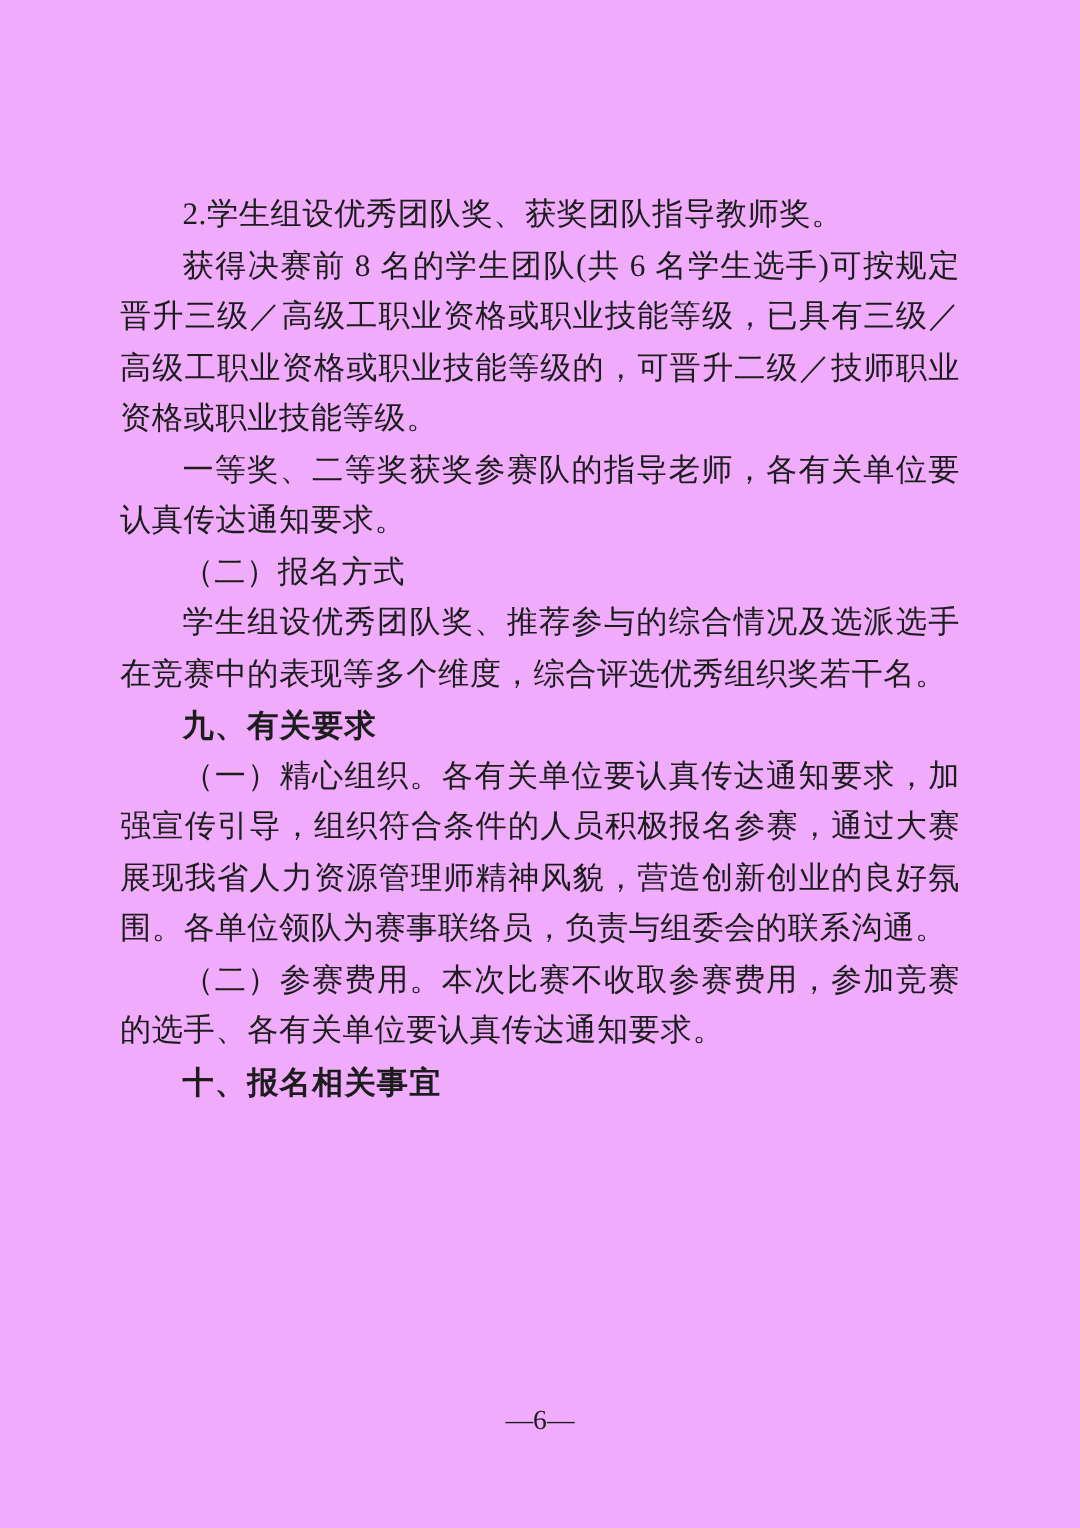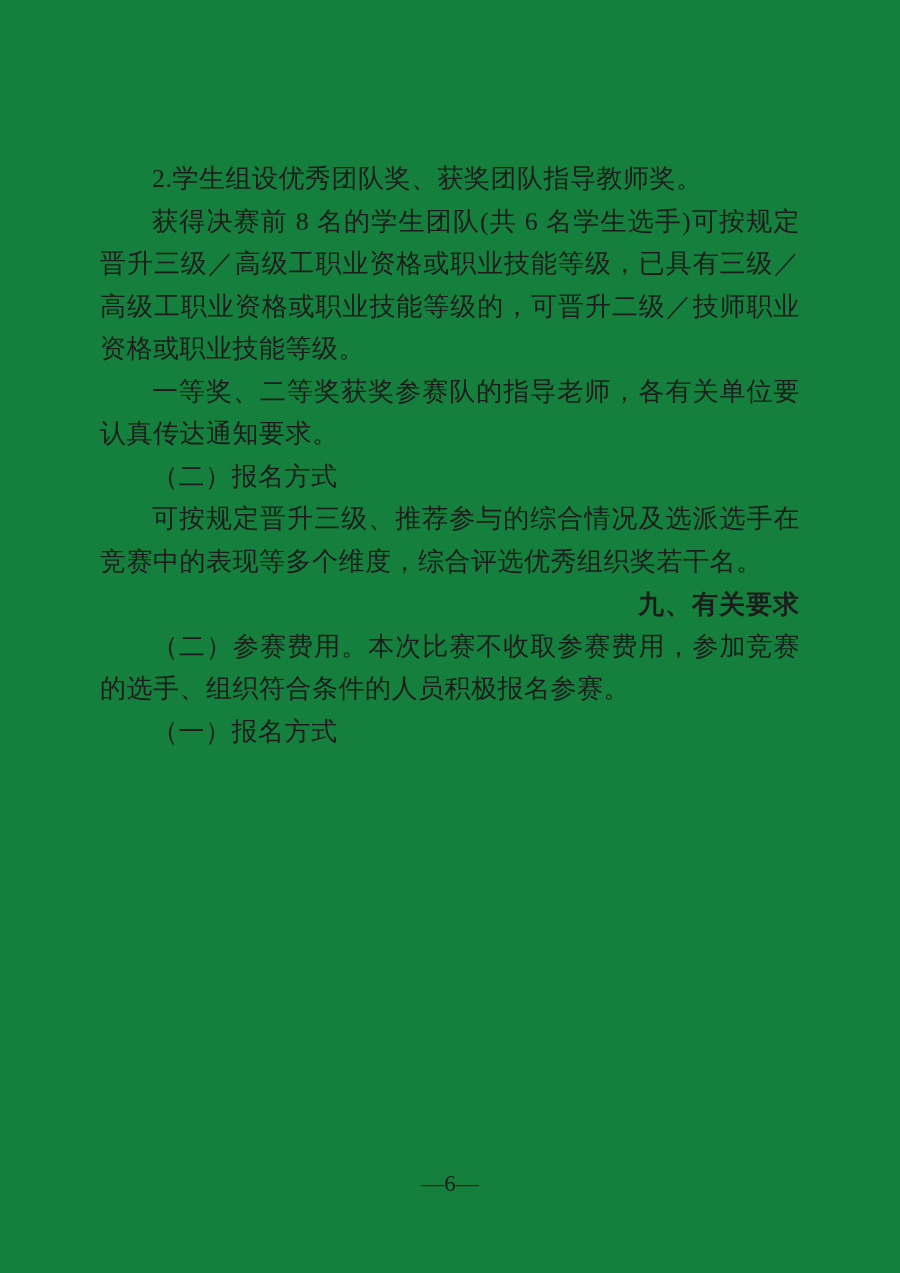--- a/index.html
+++ b/index.html
@@ -5,21 +5,21 @@
   html, body {
     margin: 0;
     padding: 0;
     background: #e8e8e8;
   }
   .page {
     position: relative;
     width: 900px;
     height: 1273px;
     margin: 0 auto;
-    background: #15803d;
+    background: #f0abfc;
     overflow: hidden;
     font-family: "Liberation Serif", "DejaVu Serif", serif;
     color: #1c1c1c;
   }
   .content {
     position: absolute;
     left: 100px;
     top: 158px;
     width: 700px;
   }
@@ -30,21 +30,21 @@
     line-height: 42.5px;
     text-indent: 2em;
     text-align: justify;
     text-justify: inter-character;
     letter-spacing: 0.5px;
     word-break: break-all;
   }
   .content p.heading {
     font-weight: 700;
     font-family: "Liberation Sans", "DejaVu Sans", sans-serif;
-    text-align: right;
+    text-align: left;
     letter-spacing: 1px;
   }
   .footer {
     position: absolute;
     left: 0;
     top: 1168px;
     width: 100%;
     text-align: center;
     font-size: 23px;
     line-height: 32px;
@@ -54,19 +54,20 @@
 </style>
 </head>
 <body>
 
 <div class="page">
   <div class="content">
     <p>2.学生组设优秀团队奖、获奖团队指导教师奖。</p>
     <p>获得决赛前 8 名的学生团队(共 6 名学生选手)可按规定晋升三级／高级工职业资格或职业技能等级，已具有三级／高级工职业资格或职业技能等级的，可晋升二级／技师职业资格或职业技能等级。</p>
     <p>一等奖、二等奖获奖参赛队的指导老师，各有关单位要认真传达通知要求。</p>
     <p>（二）报名方式</p>
-    <p>可按规定晋升三级、推荐参与的综合情况及选派选手在竞赛中的表现等多个维度，综合评选优秀组织奖若干名。</p>
+    <p>学生组设优秀团队奖、推荐参与的综合情况及选派选手在竞赛中的表现等多个维度，综合评选优秀组织奖若干名。</p>
     <p class="heading">九、有关要求</p>
-    <p>（二）参赛费用。本次比赛不收取参赛费用，参加竞赛的选手、组织符合条件的人员积极报名参赛。</p>
-    <p>（一）报名方式</p>
+    <p>（一）精心组织。各有关单位要认真传达通知要求，加强宣传引导，组织符合条件的人员积极报名参赛，通过大赛展现我省人力资源管理师精神风貌，营造创新创业的良好氛围。各单位领队为赛事联络员，负责与组委会的联系沟通。</p>
+    <p>（二）参赛费用。本次比赛不收取参赛费用，参加竞赛的选手、各有关单位要认真传达通知要求。</p>
+    <p class="heading">十、报名相关事宜</p>
   </div>
   <div class="footer">—6—</div>
 </div>
 
 </body></html>

